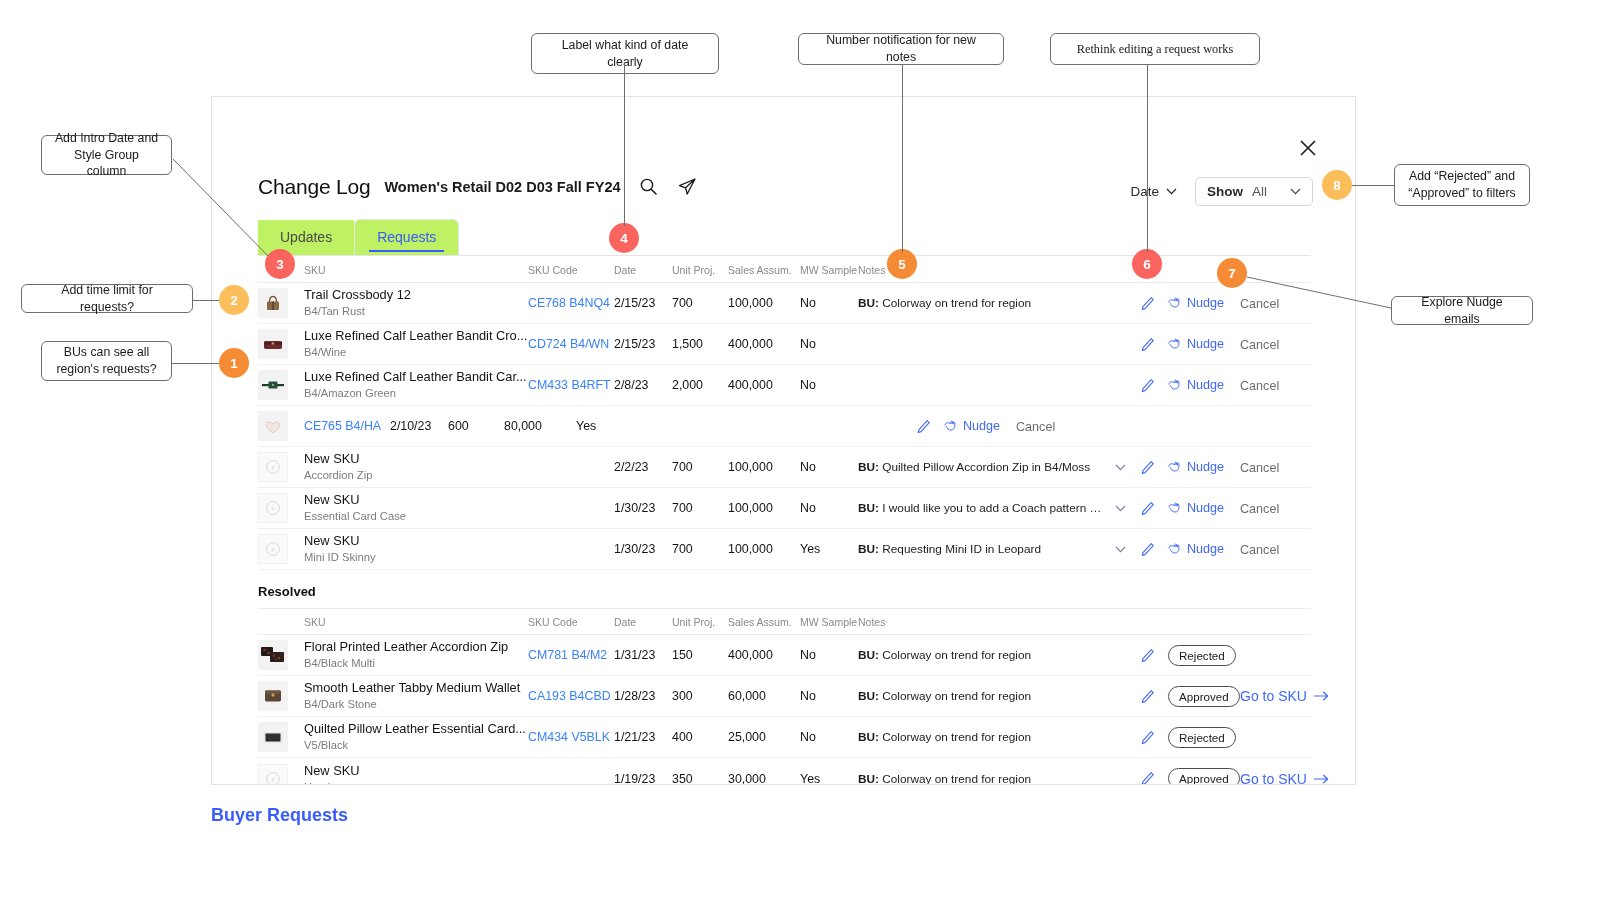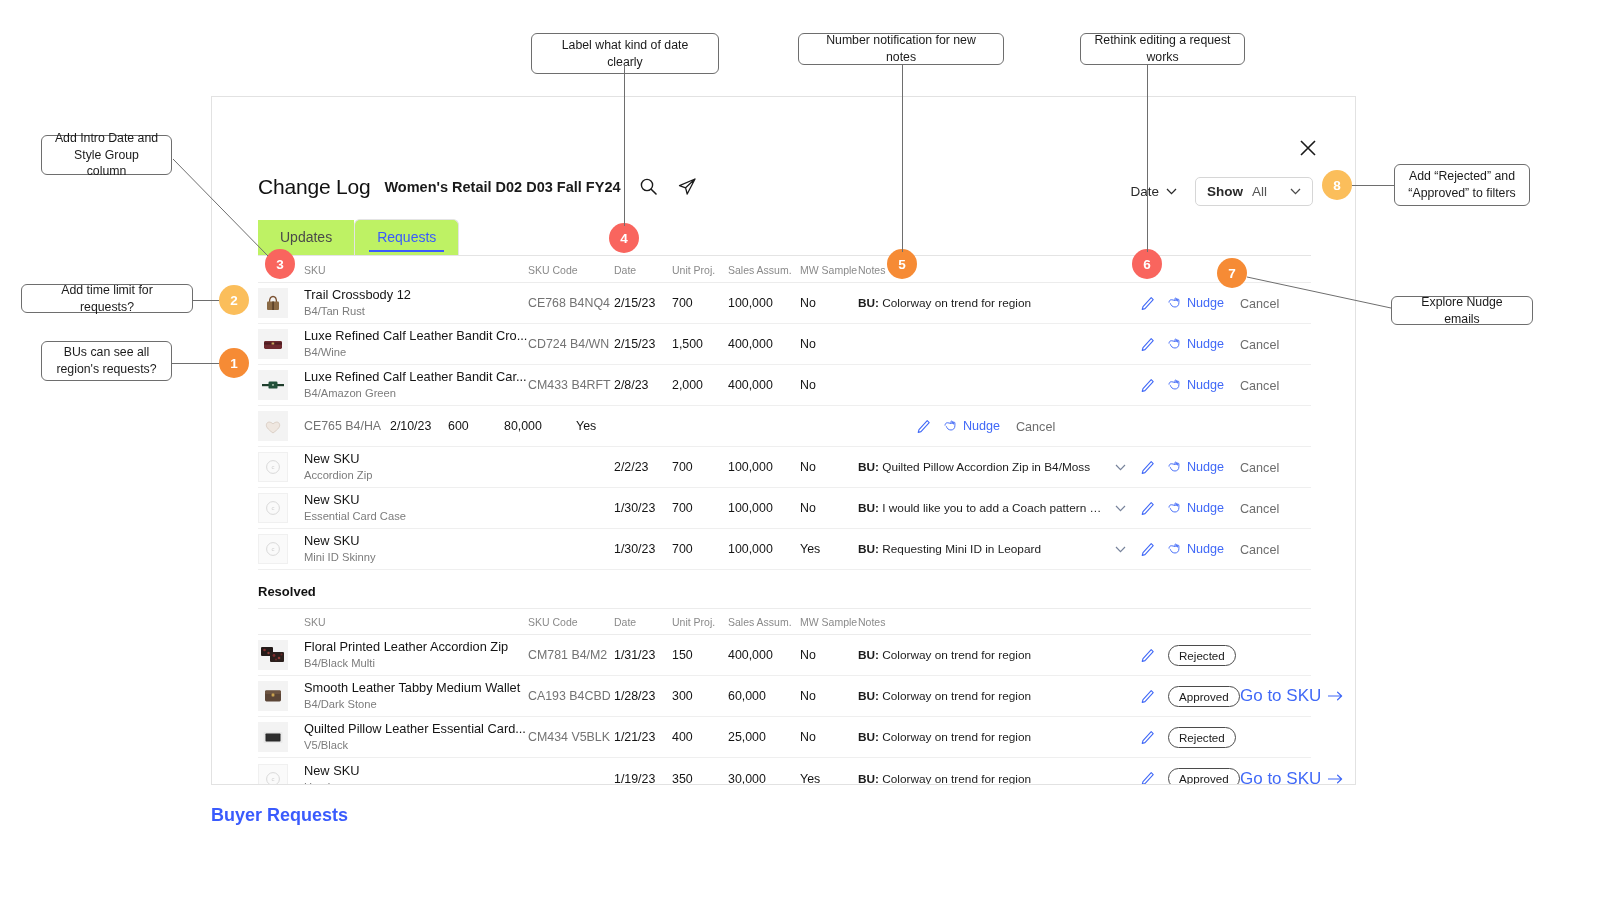--- a/index.html
+++ b/index.html
@@ -96,21 +96,21 @@
   .c-thumb { width:46px; display:flex; align-items:center; }
   .thumb {
     width:30px; height:30px; background:#f3f3f3;
     display:flex; align-items:center; justify-content:center;
     position:relative; overflow:hidden;
   }
   .thumb.empty { background:#fafafa; border:1px solid #f0f0f0; }
   .c-sku { width:224px; }
   .sku-name { font-size:12.8px; color:#141414; line-height:1.25; white-space:nowrap; }
   .sku-sub  { font-size:11.2px; color:#7c7c7c; line-height:1.3; margin-top:1px; }
-  .c-code { width:86px; font-size:12.4px; color:#737373; }
+  .c-code { width:86px; font-size:12.4px; color:#3b82f6; }
   .c-date { width:58px; font-size:12.4px; color:#141414; }
   .c-unit { width:56px; font-size:12.4px; color:#141414; }
   .c-sales{ width:72px; font-size:12.4px; color:#141414; }
   .c-mw   { width:58px; font-size:12.4px; color:#141414; }
   .c-notes{ width:268px; font-size:11.8px; color:#1c1c1c; display:flex; align-items:center; gap:8px; }
   .c-notes b { font-weight:700; }
   .notes-txt { white-space:nowrap; overflow:hidden; text-overflow:ellipsis; }
   .notes-chev { margin-left:auto; flex:none; opacity:.75; cursor:pointer; }
   .c-edit { width:42px; display:flex; justify-content:center; }
   .c-act  { width:72px; }
@@ -123,21 +123,21 @@
   }
   .cancel { font-size:12.6px; color:#6d6d6d; cursor:pointer; }
   .pill {
     display:inline-flex; align-items:center; justify-content:center;
     border:1px solid #4b4b4b; border-radius:12px;
     height:21px; padding:0 10px; font-size:11.6px; color:#1a1a1a;
     cursor:pointer; white-space:nowrap;
   }
   .goto {
     display:flex; align-items:center; gap:7px;
-    color:#4169f7; font-size:17px; cursor:pointer; white-space:nowrap;
+    color:#4169f7; font-size:14px; cursor:pointer; white-space:nowrap;
   }
   .resolved-hd {
     font-size:13px; font-weight:700; color:#111;
     padding: 14px 0 9px 0;
   }
   .resolved-rule { height:1px; background:#ececec; }
 
   
   .page-label {
     position:absolute; left:211px; top:805px;
@@ -672,21 +672,21 @@
     </div>
   </div>
 
   <div class="page-label">Buyer Requests</div>
 
   <div id="annos">
       <div class="callout" style="left: 41px; top: 135px; width: 131px; height: 40px;">Add Intro Date and
 Style Group column</div>
       <div class="callout" style="left: 531px; top: 33px; width: 188px; height: 41px;">Label what kind of date clearly</div>
       <div class="callout" style="left: 798px; top: 33px; width: 206px; height: 32px;">Number notification for new notes</div>
-      <div class="callout" style="left: 1080px; top: 33px; width: 165px; height: 32px;">Rethink editing a request works</div>
+      <div class="callout" style="left: 1050px; top: 33px; width: 210px; height: 32px; font-family: Liberation Serif, serif;">Rethink editing a request works</div>
       <div class="callout" style="left: 1394px; top: 164px; width: 136px; height: 42px;">Add “Rejected” and
 “Approved” to filters</div>
       <div class="callout" style="left: 1391px; top: 296px; width: 142px; height: 29px;">Explore Nudge emails</div>
       <div class="callout" style="left: 21px; top: 284px; width: 172px; height: 29px;">Add time limit for requests?</div>
       <div class="callout" style="left: 41px; top: 341px; width: 131px; height: 40px;">BUs can see all
 region's requests?</div>
       <div class="badge" style="left: 219px; top: 348px; background: rgb(246, 139, 53);">1</div>
       <div class="badge" style="left: 219px; top: 285px; background: rgb(251, 190, 91);">2</div>
       <div class="badge" style="left: 265px; top: 249px; background: rgb(249, 101, 94);">3</div>
       <div class="badge" style="left: 609px; top: 223px; background: rgb(249, 101, 94);">4</div>

